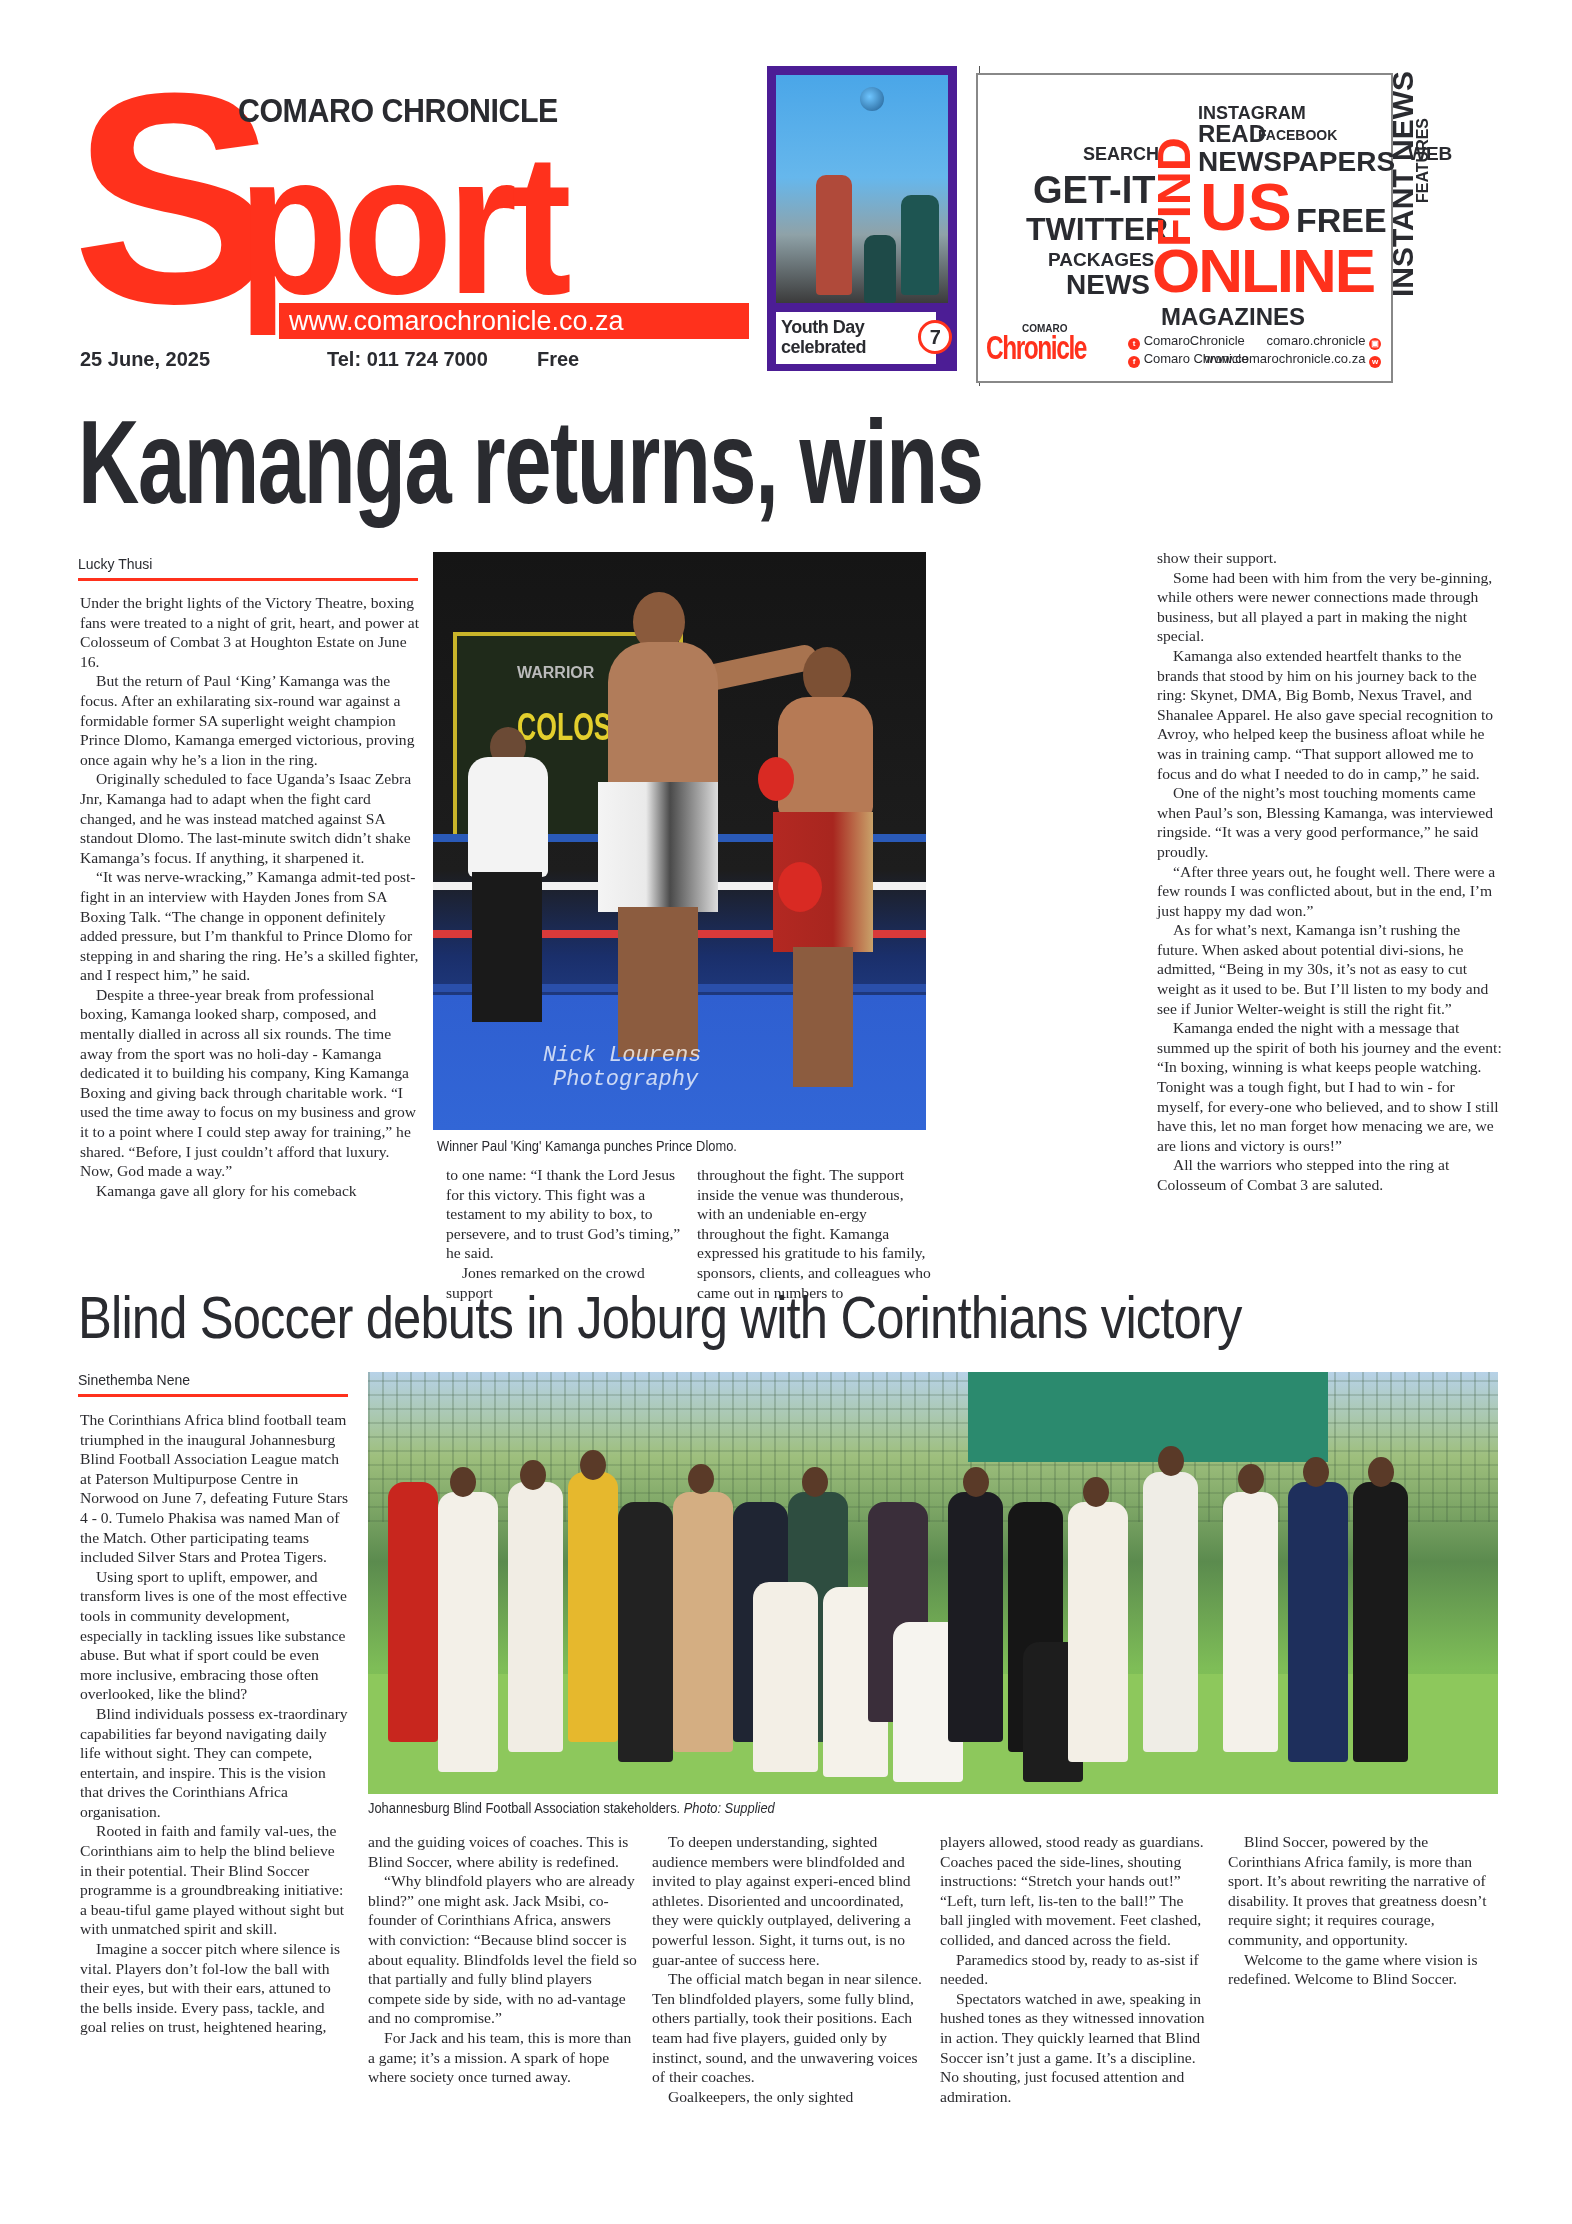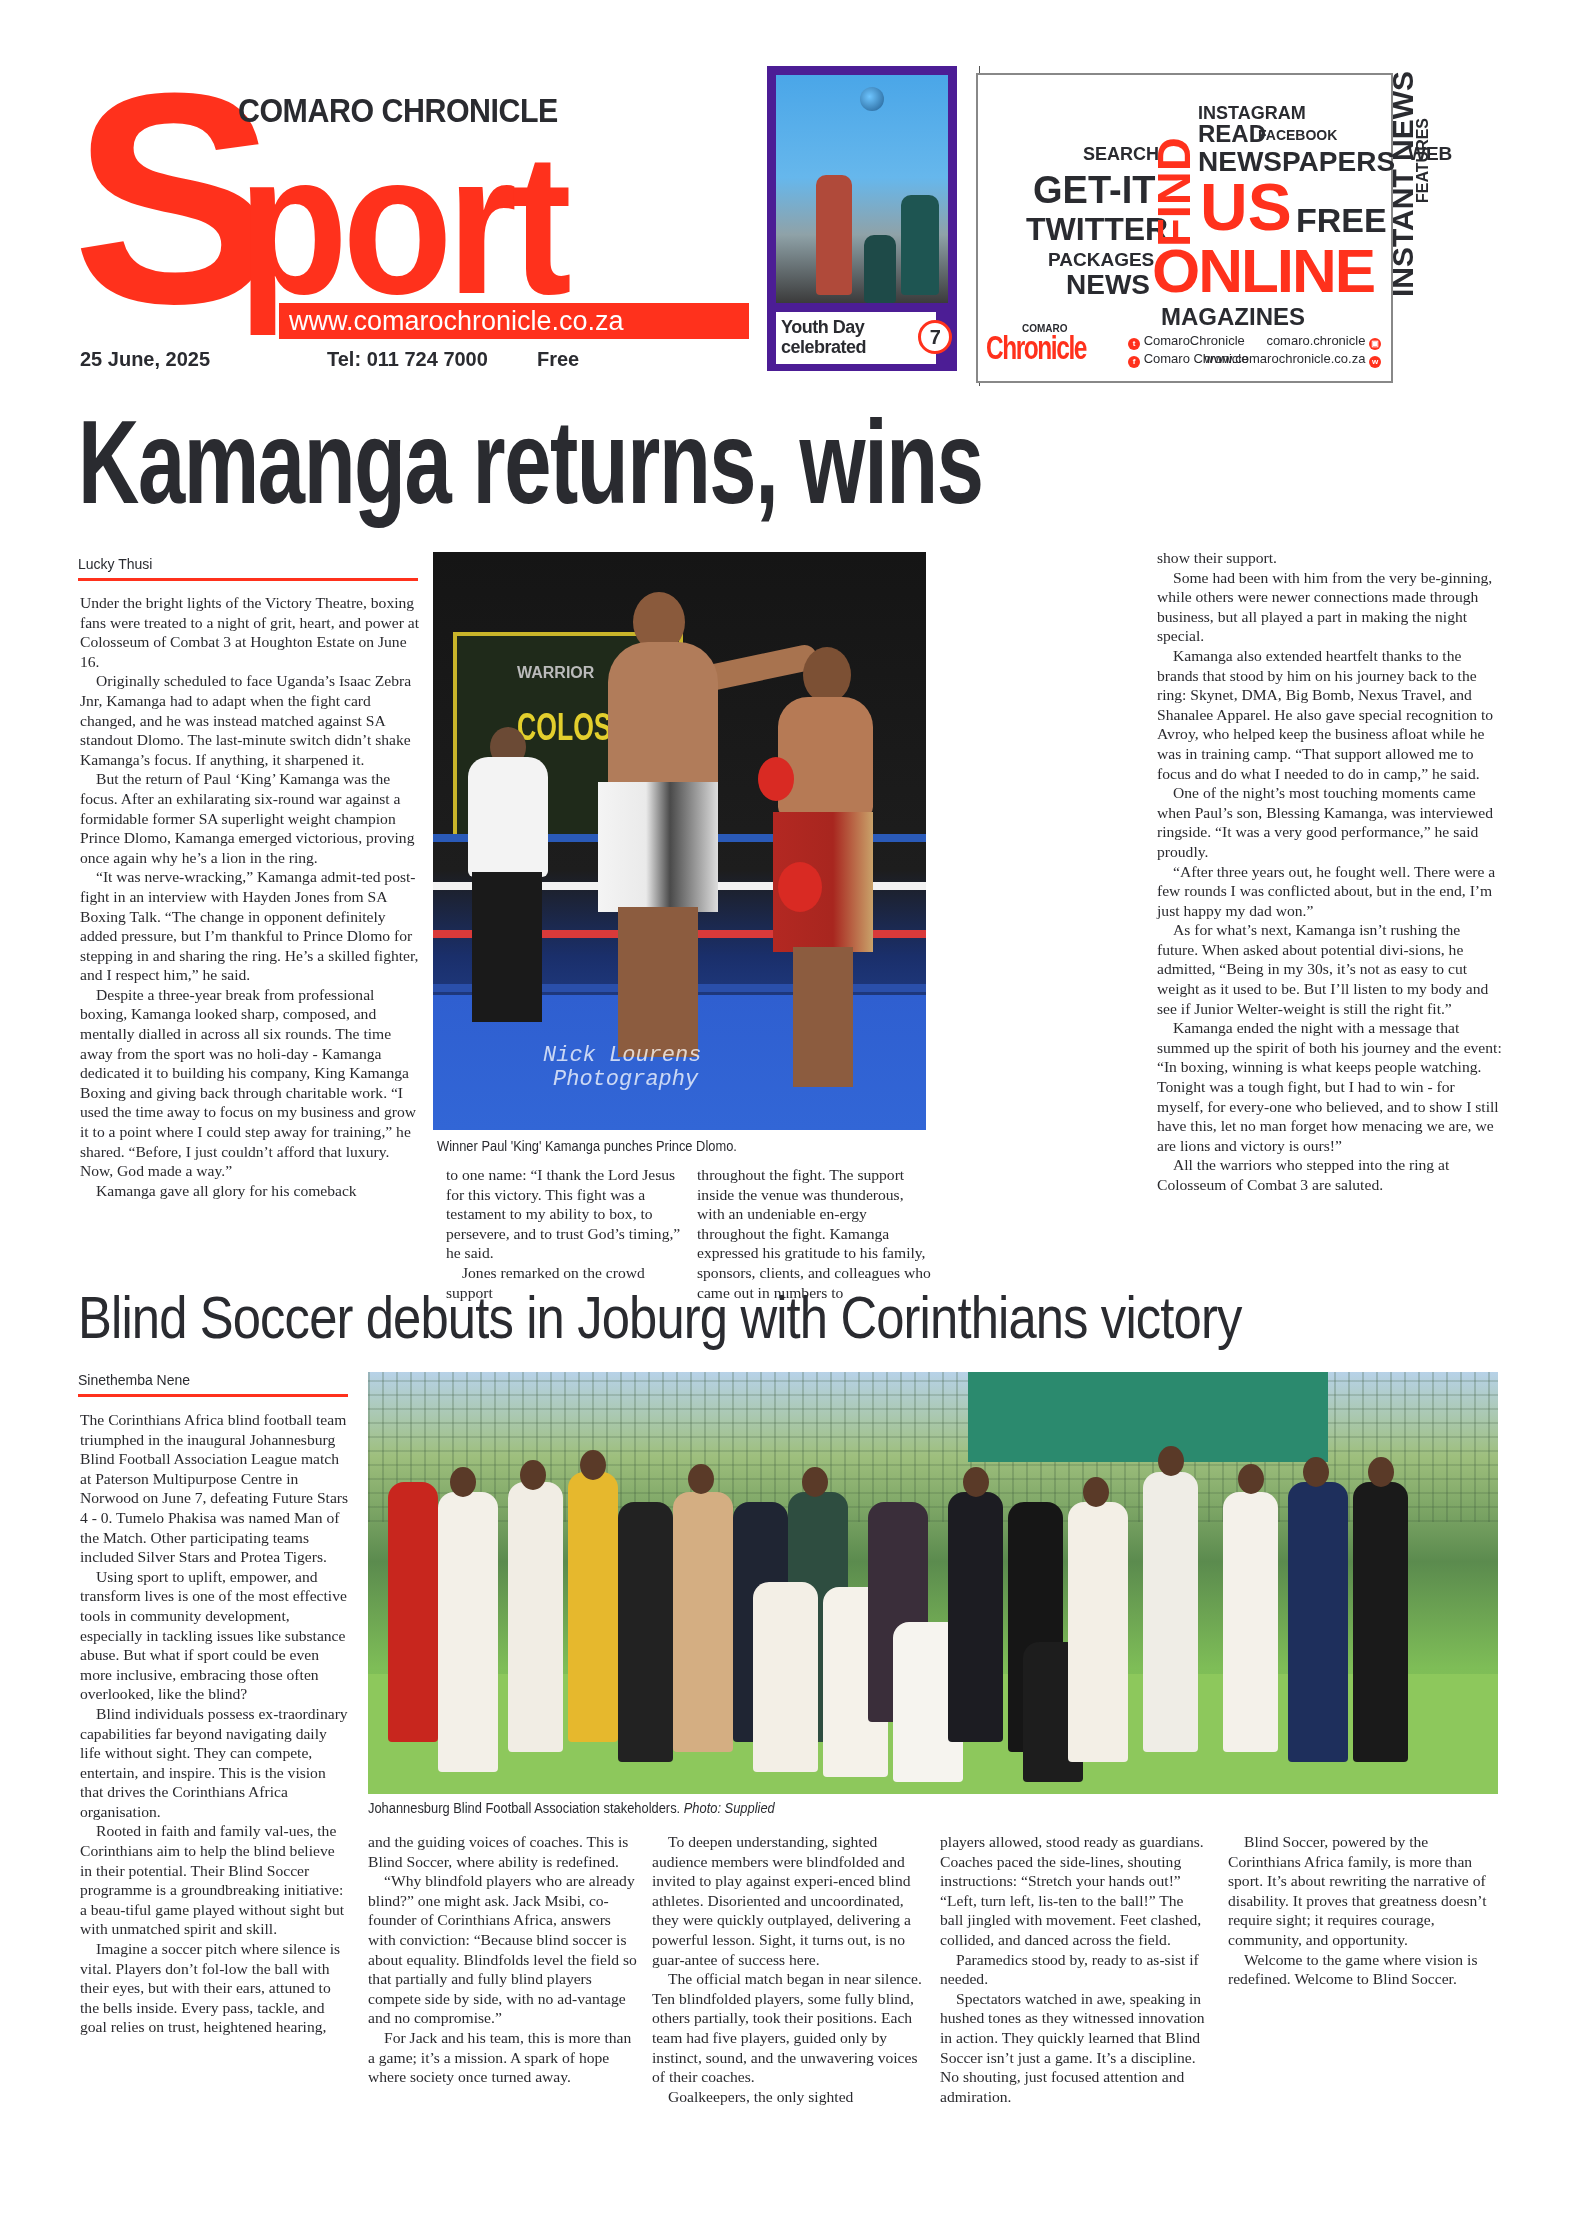--- a/index.html
+++ b/index.html
@@ -156,22 +156,22 @@
 
 <h1 class="abs head1">Kamanga returns, wins</h1>
 
 <div class="abs" style="left:78px;top:556px;width:340px;">
   <div class="byline">Lucky Thusi</div>
   <div class="byline-rule" style="margin-top:6px;"></div>
 </div>
 
 <div class="col" style="left:80px;top:593px;width:340px;">
   <p class="first">Under the bright lights of the Victory Theatre, boxing fans were treated to a night of grit, heart, and power at Colosseum of Combat 3 at Houghton Estate on June 16.</p>
+  <p>But the return of Paul ‘King’ Kamanga was the focus. After an exhilarating six-round war against a formidable former SA superlight weight champion Prince Dlomo, Kamanga emerged victorious, proving once again why he’s a lion in the ring.</p>
   <p>Originally scheduled to face Uganda’s Isaac Zebra Jnr, Kamanga had to adapt when the fight card changed, and he was instead matched against SA standout Dlomo. The last-minute switch didn’t shake Kamanga’s focus. If anything, it sharpened it.</p>
-  <p>But the return of Paul ‘King’ Kamanga was the focus. After an exhilarating six-round war against a formidable former SA superlight weight champion Prince Dlomo, Kamanga emerged victorious, proving once again why he’s a lion in the ring.</p>
   <p>“It was nerve-wracking,” Kamanga admit-ted post-fight in an interview with Hayden Jones from SA Boxing Talk. “The change in opponent definitely added pressure, but I’m thankful to Prince Dlomo for stepping in and sharing the ring. He’s a skilled fighter, and I respect him,” he said.</p>
   <p>Despite a three-year break from professional boxing, Kamanga looked sharp, composed, and mentally dialled in across all six rounds. The time away from the sport was no holi-day - Kamanga dedicated it to building his company, King Kamanga Boxing and giving back through charitable work. “I used the time away to focus on my business and grow it to a point where I could step away for training,” he shared. “Before, I just couldn’t afford that luxury. Now, God made a way.”</p>
   <p>Kamanga gave all glory for his comeback</p>
 </div>
 
 <div class="abs boxing">
   <div class="bx-banner">
     <div class="bx-banner-warrior">WARRIOR</div>
     <div class="bx-banner-text">COLOSSEUM</div>
   </div>

